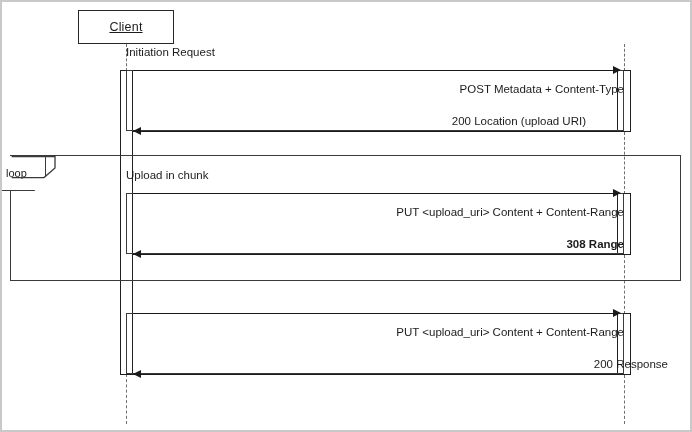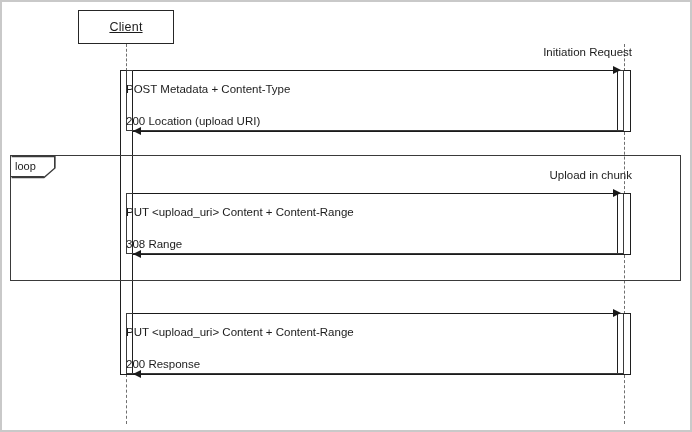--- a/index.html
+++ b/index.html
@@ -68,31 +68,30 @@
   .msg-box {
     position: absolute;
     box-sizing: border-box;
     border: 1.2px solid #3a3a3a;
     background: transparent;
   }
 
   
   .caption {
     position: absolute;
+    text-align: left;
+    font-size: 11.5px;
+    color: #1c1c1c;
+    white-space: nowrap;
+  }
+
+  
+  .msg-text {
+    position: absolute;
     text-align: right;
-    font-size: 11.5px;
-    color: #1c1c1c;
-    white-space: nowrap;
-    margin-left: 8px;
-  }
-
-  
-  .msg-text {
-    position: absolute;
-    text-align: left;
     font-size: 11.5px;
     color: #1c1c1c;
     white-space: nowrap;
   }
 
   
   .arrow-line {
     position: absolute;
     height: 0;
     border-top: 1.3px solid #1a1a1a;
@@ -161,21 +160,21 @@
   <div class="lifeline" style="left:624px; top:255px; height:59px;"></div>
   <div class="lifeline" style="left:624px; top:375px; height:49px;"></div>
 
   <div class="activation" style="left:120px; top:70px; width:13px; height:305px;"></div>
 
   <div class="activation" style="left:617px; top:70px; width:14px; height:62px;"></div>
   <div class="activation" style="left:617px; top:193px; width:14px; height:62px;"></div>
   <div class="activation" style="left:617px; top:313px; width:14px; height:62px;"></div>
 
   <div class="fragment" style="left:10px; top:155px; width:671px; height:126px;"></div>
-  <div class="fragment-tag" style="left:11px; top:156px; width:44px; height:21px;">
+  <div class="fragment-tag" style="left:2px; top:156px; width:44px; height:35px;">
     <span>loop</span>
   </div>
   <svg class="tag-diag" style="left:11px; top:156px;" width="46" height="23">
     <path d="M 0.6 0.6 L 44 0.6 L 44 12 L 33 21.6 L 0.6 21.6" fill="none" stroke="#3a3a3a" stroke-width="1.3"></path>
   </svg>
 
   <div class="caption" style="left:126px; top:46px; width:498px;">Initiation Request</div>
 
   <div class="msg-box" style="left:126px; top:70px; width:498px; height:61px;"></div>
 
@@ -188,34 +187,34 @@
 
   <div class="arrow-line" style="left:133px; top:131px; width:484px;"></div>
   <div class="arrow-head left" style="left:133px; top:126.5px;"></div>
 
   <div class="caption" style="left:126px; top:169px; width:498px;">Upload in chunk</div>
 
   <div class="msg-box" style="left:126px; top:193px; width:498px; height:61px;"></div>
 
   <div class="msg-text" style="left:126px; top:206px; width:498px;">PUT &lt;upload_uri&gt; Content + Content-Range</div>
 
-  <div class="msg-text" style="left:126px; top:238px; width:498px;">308 Range</div>
+  <div class="msg-text" style="left:126px; top:238px; width:498px;font-weight:bold;">308 Range</div>
 
   <div class="arrow-line" style="left:133px; top:193px; width:484px;"></div>
   <div class="arrow-head right" style="left:613px; top:188.5px;"></div>
 
   <div class="arrow-line" style="left:133px; top:254px; width:484px;"></div>
   <div class="arrow-head left" style="left:133px; top:249.5px;"></div>
 
 
   <div class="msg-box" style="left:126px; top:313px; width:498px; height:61px;"></div>
 
   <div class="msg-text" style="left:126px; top:326px; width:498px;">PUT &lt;upload_uri&gt; Content + Content-Range</div>
 
-  <div class="msg-text" style="left:126px; top:358px; width:498px;">200 Response</div>
+  <div class="msg-text" style="left:126px; top:358px; width:498px;padding-left:44px;">200 Response</div>
 
   <div class="arrow-line" style="left:133px; top:313px; width:484px;"></div>
   <div class="arrow-head right" style="left:613px; top:308.5px;"></div>
 
   <div class="arrow-line" style="left:133px; top:374px; width:484px;"></div>
   <div class="arrow-head left" style="left:133px; top:369.5px;"></div>
 
 </div>
 
 </body></html>

